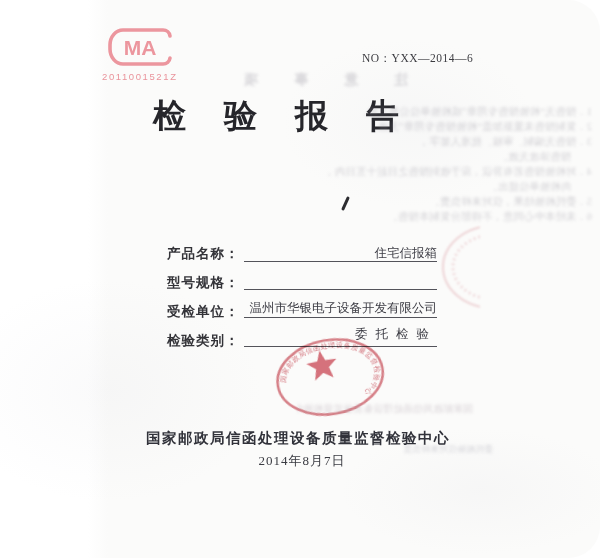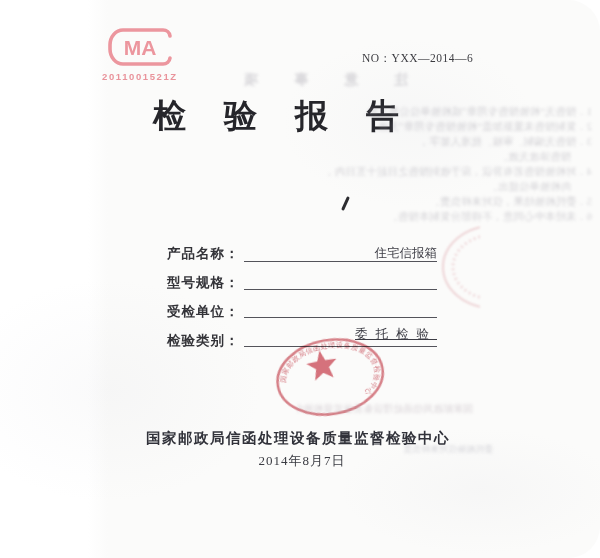--- a/index.html
+++ b/index.html
@@ -16,21 +16,21 @@
       radial-gradient(ellipse 200px 90px at 80% 88%, rgba(208,208,215,0.10), transparent 70%),
       linear-gradient(90deg,#ffffff 0px,#ffffff 88px,#fbfbfa 108px,#fbfbfa 100%);
     border-radius: 32px;
   }
   
   .cma{position:absolute;left:104px;top:26px;width:92px;}
   .cma svg{display:block;filter:blur(0.3px);}
   .cma-no{
     margin-top:1px;margin-left:-2px;
     font-family:"Liberation Sans","DejaVu Sans",sans-serif;
-    font-size:9.5px;letter-spacing:1.6px;color:#e9939b;font-weight:bold;
+    font-size:9.5px;letter-spacing:1.6px;color:#e9939b;font-weight:normal;
   }
   .report-no{
     position:absolute;left:362px;top:51px;
     font-size:11.5px;color:#3b3b40;letter-spacing:0.5px;white-space:nowrap;
   }
   .title{
     position:absolute;left:145px;top:86px;margin:8px;
     font-size:33px;font-weight:bold;color:#26262b;
     letter-spacing:38px;white-space:nowrap;
   }
@@ -58,21 +58,21 @@
     font-size:13.5px;font-weight:bold;color:#333338;letter-spacing:1px;white-space:nowrap;
   }
   .field-value{
     position:absolute;left:244px;width:193px;text-align:right;
     font-size:12.5px;color:#3c3c44;white-space:nowrap;
   }
   .field-line{
     position:absolute;left:244px;width:193px;height:0;
     border-top:1.5px solid #53535a;
   }
-  .val-spaced{letter-spacing:8px;text-decoration:underline;}
+  .val-spaced{letter-spacing:8px;}
   
   .stamp{
     position:absolute;left:268px;top:325px;
     transform:rotate(-10deg);
     mix-blend-mode:multiply;filter:blur(0.45px);opacity:0.92;
   }
   .stamp-partial{
     position:absolute;left:438px;top:224px;width:42px;height:88px;overflow:hidden;
     filter:blur(0.9px);opacity:0.55;
   }
@@ -123,20 +123,21 @@
   <div class="ink-mark"></div>
 
   <div class="field-label" style="top:245px">产品名称：</div>
   <div class="field-value" style="top:245px">住宅信报箱</div>
   <div class="field-line" style="top:261px"></div>
 
   <div class="field-label" style="top:274px">型号规格：</div>
   <div class="field-line" style="top:289px"></div>
 
   <div class="field-label" style="top:303px">受检单位：</div>
+  <div class="field-value" style="top:300px">温州市华银电子设备开发有限公司</div>
   <div class="field-line" style="top:317px"></div>
 
   <div class="field-label" style="top:332px">检验类别：</div>
   <div class="field-value val-spaced" style="top:326px">委托检验</div>
   <div class="field-line" style="top:346px"></div>
 
   <svg class="stamp" width="124" height="102" viewBox="0 0 124 102">
     <defs>
       <path id="ringpath" d="M 17 52 a 45 29 0 1 1 90 0 a 45 29 0 1 1 -90 0"></path>
     </defs>

